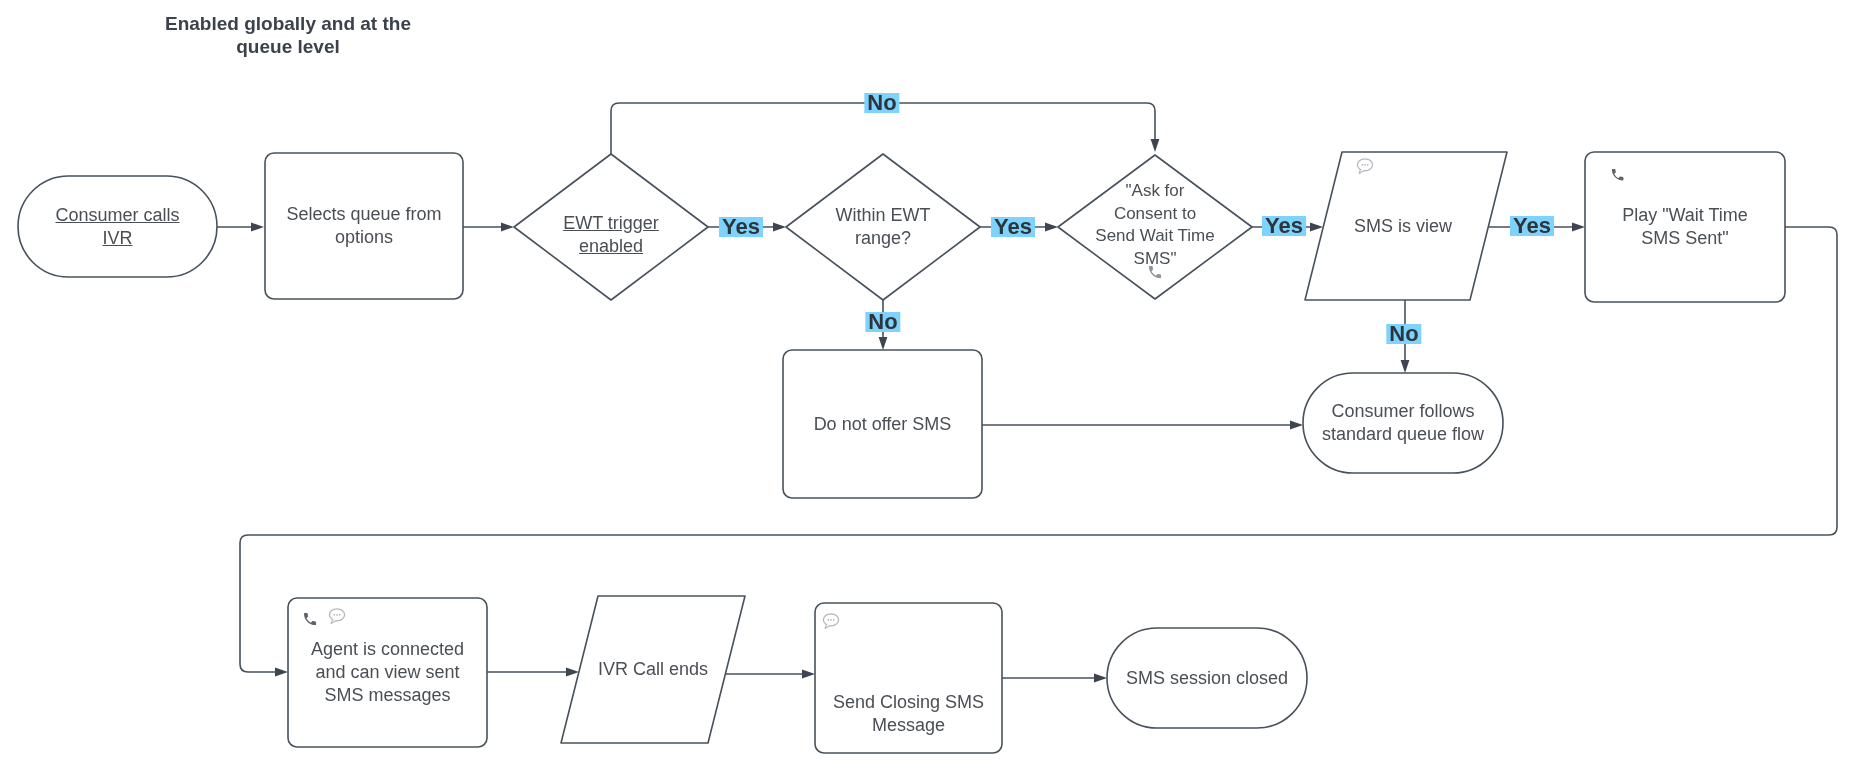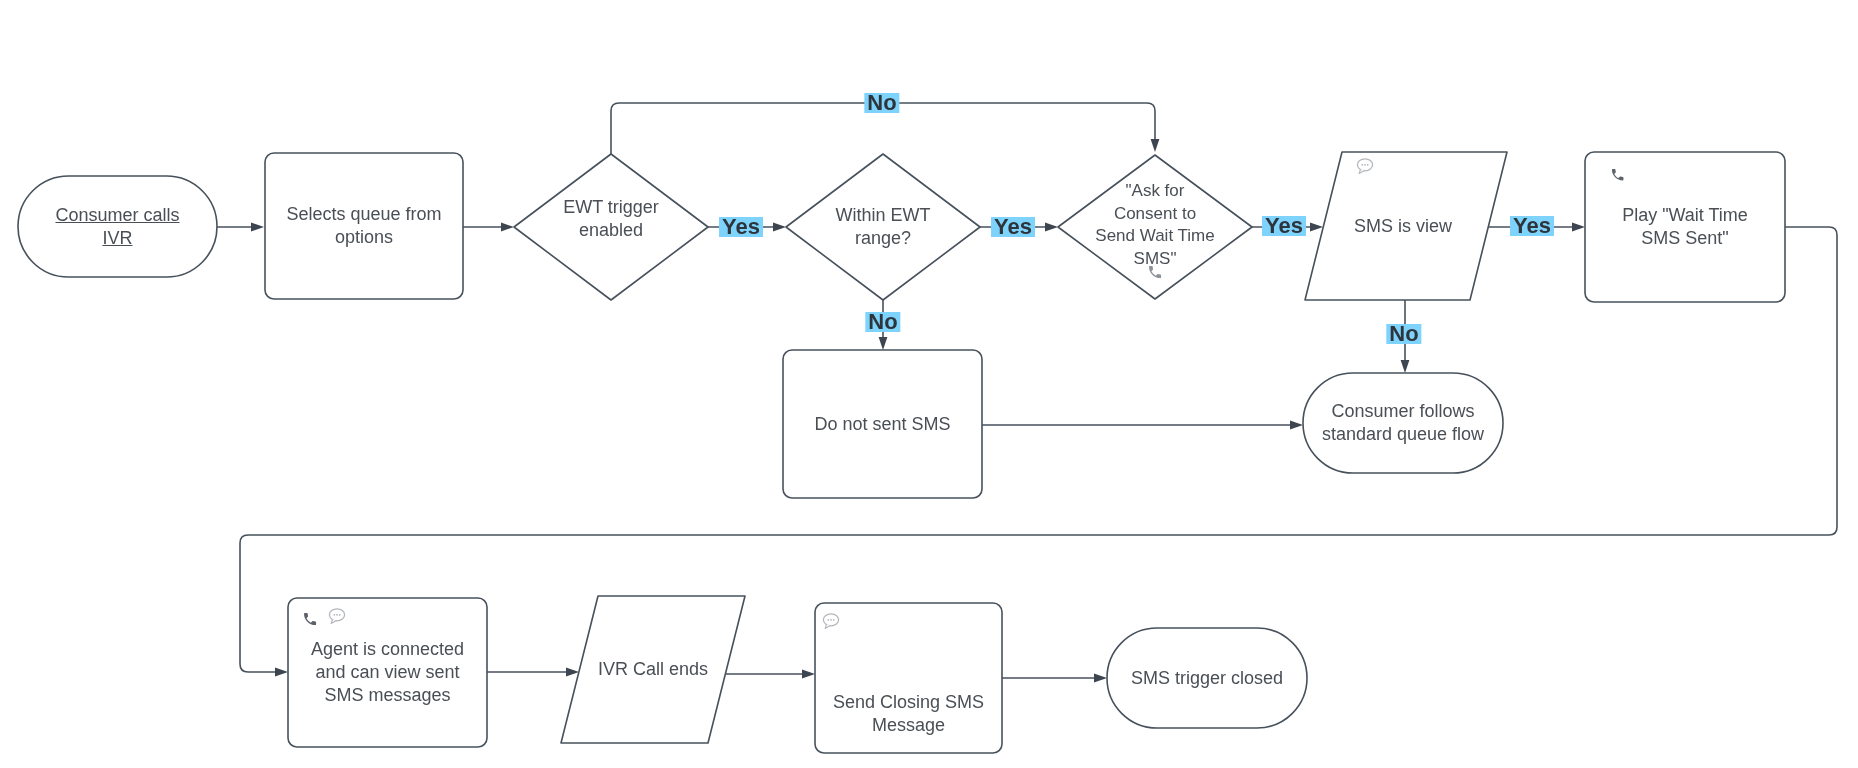--- a/index.html
+++ b/index.html
@@ -77,46 +77,48 @@
     </g>
 
     <use href="#icon-phone" transform="translate(1147,264) scale(0.67)" fill="#8e939a"></use>
     <use href="#icon-sms" transform="translate(1356,158)"></use>
     <use href="#icon-phone" transform="translate(1610,167) scale(0.64)" fill="#5d6269"></use>
     <use href="#icon-phone" transform="translate(302,611) scale(0.67)" fill="#5d6269"></use>
     <use href="#icon-sms" transform="translate(328,608)"></use>
     <use href="#icon-sms" transform="translate(822,613)"></use>
   </svg>
 
+  <div class="heading">Enabled globally and at the
+queue level</div>
 
   <div class="node-label" style="left:18px;top:176px;width:199px;height:101px;text-decoration:underline;">Consumer calls
 IVR</div>
   <div class="node-label" style="left:265px;top:153px;width:198px;height:146px;">Selects queue from
 options</div>
-  <div class="node-label" style="left:514px;top:146px;width:194px;height:146px;">EWT trigger
+  <div class="node-label" style="left:514px;top:162px;width:194px;height:146px;text-decoration:underline;">EWT trigger
 enabled</div>
   <div class="node-label" style="left:786px;top:154px;width:194px;height:146px;">Within EWT
 range?</div>
   <div class="node-label" style="left:1058px;top:168px;width:194px;height:114px;font-size:17px;line-height:22.5px;">"Ask for
 Consent to
 Send Wait Time
 SMS"</div>
   <div class="node-label" style="left:1306px;top:152px;width:194px;height:148px;">SMS is view</div>
   <div class="node-label" style="left:1585px;top:152px;width:200px;height:150px;">Play "Wait Time
 SMS Sent"</div>
-  <div class="node-label" style="left:783px;top:350px;width:199px;height:148px;">Do not sent SMS</div>
+  <div class="node-label" style="left:783px;top:350px;width:199px;height:148px;">Do not offer SMS</div>
   <div class="node-label" style="left:1303px;top:373px;width:200px;height:100px;">Consumer follows
 standard queue flow</div>
   <div class="node-label" style="left:288px;top:598px;width:199px;height:149px;">Agent is connected
 and can view sent
 SMS messages</div>
   <div class="node-label" style="left:561px;top:596px;width:184px;height:147px;">IVR Call ends</div>
   <div class="node-label" style="left:815px;top:603px;width:187px;height:150px;margin-top:36px;">Send Closing SMS
 Message</div>
-  <div class="node-label" style="left:1107px;top:628px;width:200px;height:100px;">SMS trigger closed</div>
+  <div class="node-label" style="left:1107px;top:628px;width:200px;height:100px;">SMS session closed</div>
 
   <div class="edge-label" style="left:882px;top:103px;">No</div>
   <div class="edge-label" style="left:741px;top:227px;">Yes</div>
   <div class="edge-label" style="left:1013px;top:227px;">Yes</div>
   <div class="edge-label" style="left:883px;top:322px;">No</div>
   <div class="edge-label" style="left:1284px;top:226px;">Yes</div>
   <div class="edge-label" style="left:1532px;top:226px;">Yes</div>
   <div class="edge-label" style="left:1404px;top:334px;">No</div>
 
 </div>

